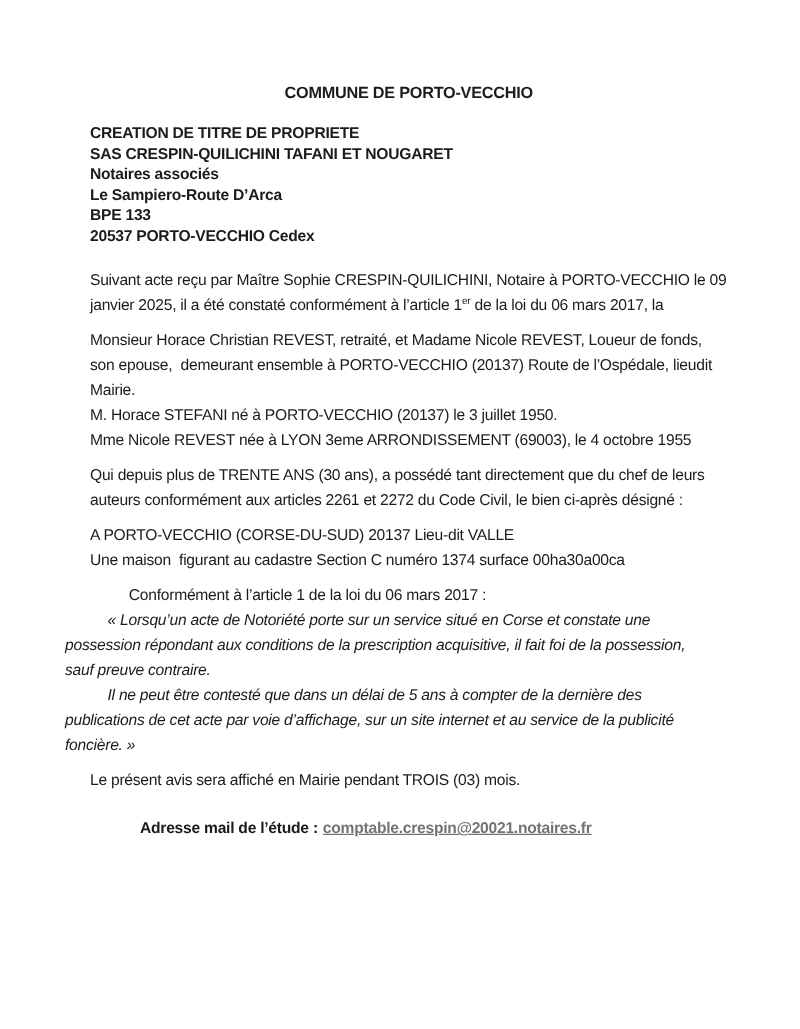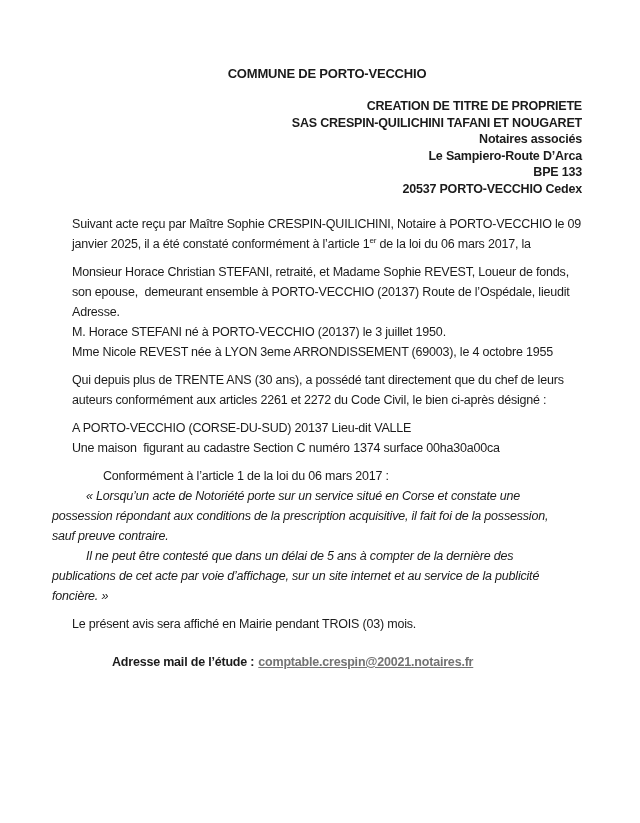--- a/index.html
+++ b/index.html
@@ -19,21 +19,21 @@
   }
   .doc-title {
     text-align: center;
     font-weight: bold;
     font-size: 13px;
     line-height: 20px;
     margin: 0 0 14px 0;
     white-space: pre;
   }
   .header-block {
-    text-align: right;
+    text-align: left;
     font-weight: bold;
     font-size: 12.5px;
     line-height: 16.5px;
     margin: 0 0 17px 0;
   }
   .header-block .line { white-space: pre; }
   .para { margin: 0 0 8px 0; }
   .line { white-space: pre; }
   .law-ref { margin-bottom: 0; }
   .law-ref .line { padding-left: 31px; }
@@ -79,23 +79,23 @@
     <div class="line">BPE 133</div>
     <div class="line">20537 PORTO-VECCHIO Cedex</div>
   </div>
 
   <div class="para">
     <div class="line">Suivant acte reçu par Maître Sophie CRESPIN-QUILICHINI, Notaire à PORTO-VECCHIO le 09</div>
     <div class="line"><span>janvier 2025, il a été constaté conformément à l’article 1</span><sup>er</sup><span> de la loi du 06 mars 2017, la</span></div>
   </div>
 
   <div class="para">
-    <div class="line">Monsieur Horace Christian STEFANI, retraité, et Madame Sophie REVEST, Loueur de fonds,</div>
+    <div class="line">Monsieur Horace Christian REVEST, retraité, et Madame Nicole REVEST, Loueur de fonds,</div>
     <div class="line">son epouse,  demeurant ensemble à PORTO-VECCHIO (20137) Route de l’Ospédale, lieudit</div>
-    <div class="line">Adresse.</div>
+    <div class="line">Mairie.</div>
     <div class="line">M. Horace STEFANI né à PORTO-VECCHIO (20137) le 3 juillet 1950.</div>
     <div class="line">Mme Nicole REVEST née à LYON 3eme ARRONDISSEMENT (69003), le 4 octobre 1955</div>
   </div>
 
   <div class="para">
     <div class="line">Qui depuis plus de TRENTE ANS (30 ans), a possédé tant directement que du chef de leurs</div>
     <div class="line">auteurs conformément aux articles 2261 et 2272 du Code Civil, le bien ci-après désigné :</div>
   </div>
 
   <div class="para">

